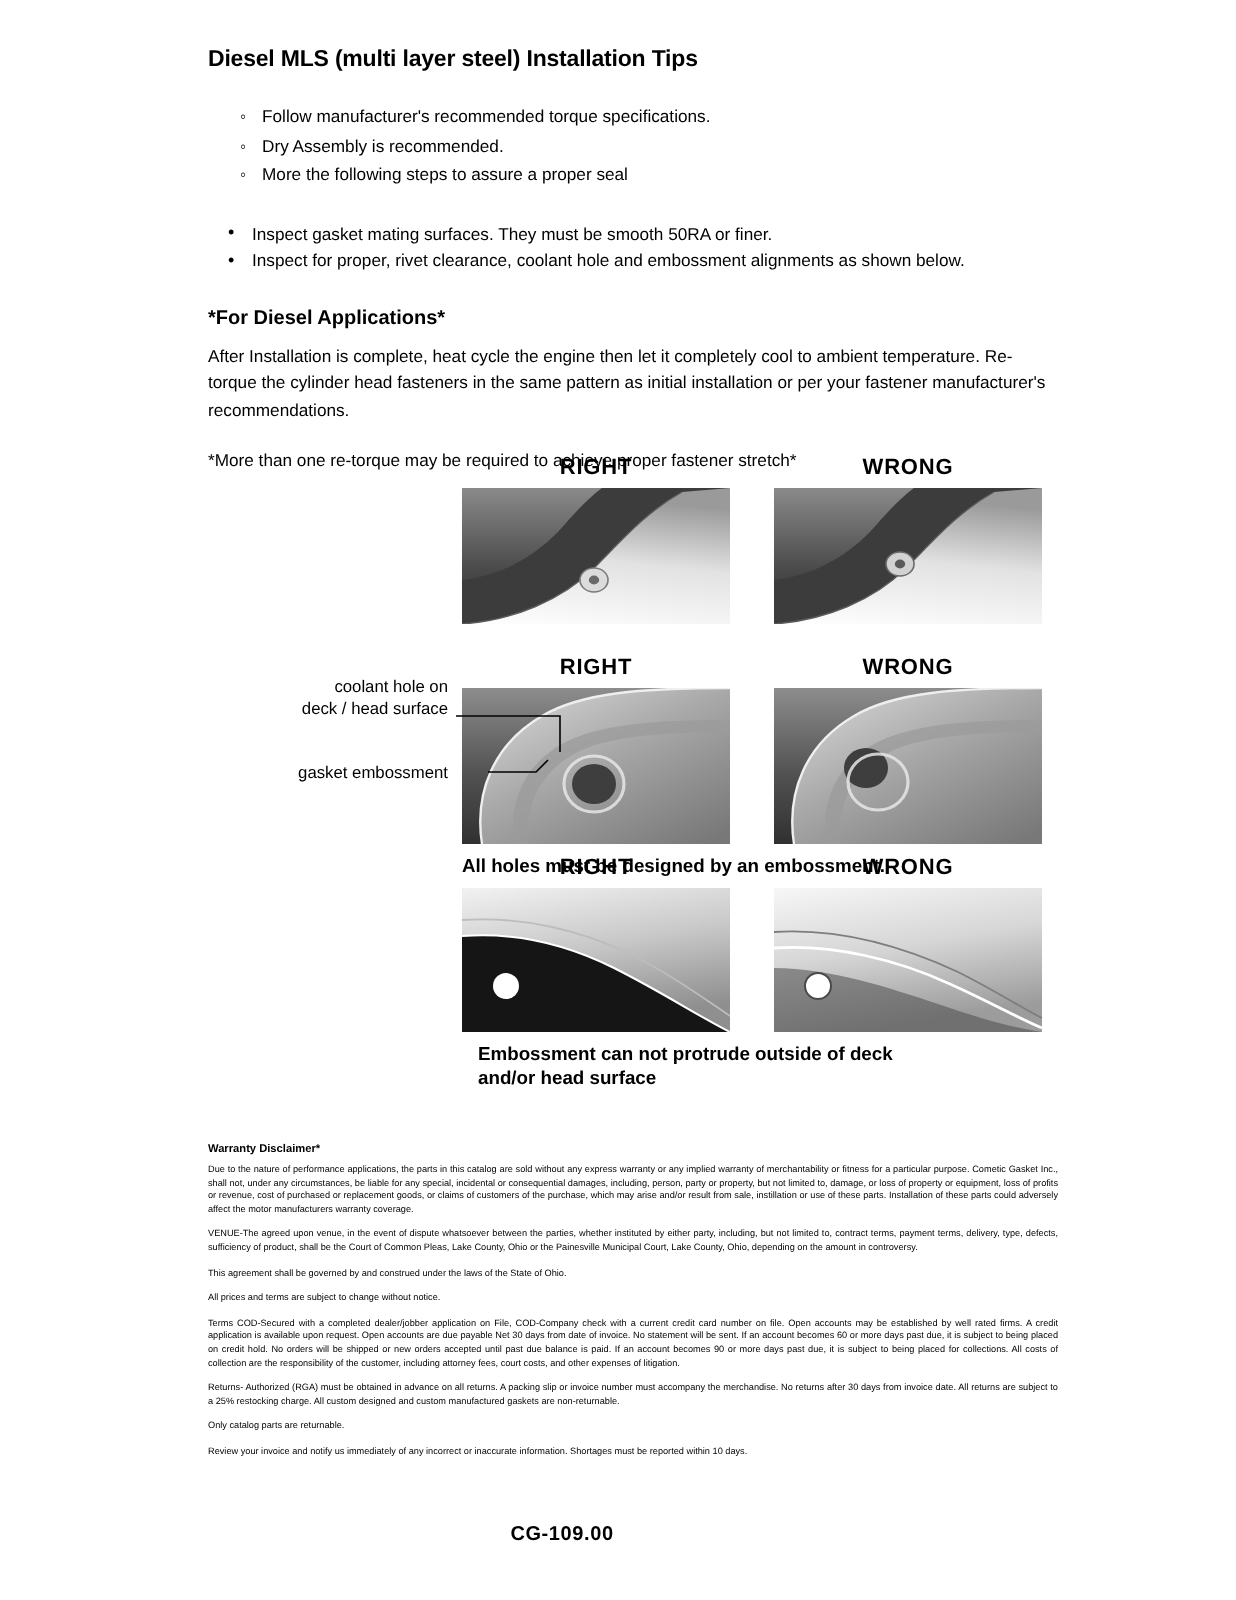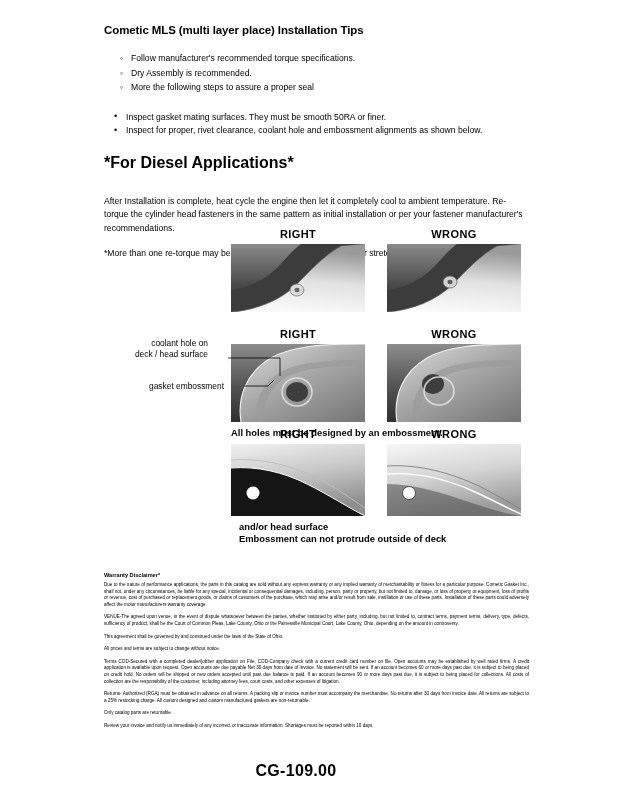--- a/index.html
+++ b/index.html
@@ -66,23 +66,23 @@
     margin-left: 10px;
   }
   ul.subbullets > li::before {
     content: "\2022";
     position: absolute;
     left: 0;
     top: -0.5px;
     font-size: 9px;
   }
   h2.subtitle {
-    font-size: 16px;
-    font-weight: bold;
-    margin: 16px 0 23px 0;
+    font-size: 10px;
+    font-weight: bold;
+    margin: 16px 0 7px 0;
   }
   p.para {
     font-size: 8.6px;
     line-height: 13.6px;
     margin: 0 0 12px 0;
   }
   p.para.tight {
     margin-bottom: 0;
   }
   .figgroup {
@@ -121,34 +121,33 @@
     line-height: 6.6px;
     margin: 0 0 6px 0;
     text-align: justify;
   }
   .docnum {
     position: absolute;
     left: 0;
     top: 762px;
     width: 562px;
     text-align: center;
-    font-size: 16px;
+    font-size: 10px;
     font-weight: bold;
     letter-spacing: 0.3px;
-    padding-left: 15px;
   }
   svg { display: block; }
 </style>
 </head>
 <body>
 
 <div class="page">
 
   <div class="content">
-    <h1 class="title">Cometic MLS (multi layer place) Installation Tips</h1>
+    <h1 class="title">Diesel MLS (multi layer steel) Installation Tips</h1>
 
     <ul class="bullets">
       <li>Follow manufacturer's recommended torque specifications.</li>
       <li>Dry Assembly is recommended.</li>
       <li>More the following steps to assure a proper seal</li>
     </ul>
     <ul class="subbullets">
       <li>Inspect gasket mating surfaces.  They must be smooth 50RA or finer.</li>
       <li>Inspect for proper, rivet clearance, coolant hole and embossment alignments as shown below.</li>
     </ul>
@@ -254,21 +253,21 @@
           <path d="M10,78 C6,52 16,28 40,14 C60,2 92,0 134,0" fill="none" stroke="#efefef" stroke-width="1.2"></path>
           <path d="M26,78 C23,56 32,38 50,28 C68,18 98,16 134,16 L134,22 C100,22 72,24 56,33 C40,42 31,58 33,78 Z" fill="#9b9b9b" opacity="0.75"></path>
           <ellipse cx="46" cy="40" rx="11" ry="10" fill="#3e3e3e"></ellipse>
           <ellipse cx="52" cy="47" rx="15" ry="14" fill="none" stroke="#e6e6e6" stroke-width="1.6" opacity="0.85"></ellipse>
         </svg>
       </div>
     </div>
     <div class="figcaption" style="margin-top:5px;">All holes must be designed by an embossment.</div>
   </div>
 
-  <div class="callout" style="position:absolute; left:88px; top:338px; width:120px;">
+  <div class="callout" style="position:absolute; left:104px; top:338px; width:120px;">
     <div>coolant hole on</div>
     <div>deck / head surface</div>
   </div>
   <div class="callout" style="position:absolute; left:84px; top:381px; width:140px;">gasket embossment</div>
   <svg class="figgroup" style="left:104px; top:330px;" width="200" height="70" viewBox="0 0 200 70">
     <path d="M124,28 L176,28 L176,46" fill="none" stroke="#000" stroke-width="0.8"></path>
     <path d="M140,56 L164,56 L170,50" fill="none" stroke="#000" stroke-width="0.8"></path>
   </svg>
 
   <div class="figgroup" style="left:231px; top:428px; width:290px;">
@@ -302,22 +301,22 @@
           </defs>
           <rect x="0" y="0" width="134" height="72" fill="url(#g6a)"></rect>
           <path d="M0,72 L0,40 C28,40 58,50 82,58 C102,65 120,70 134,72 Z" fill="#4d4d4d" opacity="0.55"></path>
           <path d="M0,30 C30,28 62,36 88,48 C108,57 122,65 134,70" fill="none" stroke="#ffffff" stroke-width="1.4"></path>
           <path d="M0,22 C32,20 64,29 92,42 C110,51 124,60 134,65" fill="none" stroke="#7d7d7d" stroke-width="0.9"></path>
           <circle cx="22" cy="49" r="6.5" fill="#ffffff" stroke="#4a4a4a" stroke-width="1"></circle>
         </svg>
       </div>
     </div>
     <div class="figcaption" style="margin-top:5px; margin-left:8px;">
+      <div>Embossment can not protrude outside of deck</div>
       <div>and/or head surface</div>
-      <div>Embossment can not protrude outside of deck</div>
     </div>
   </div>
 
   <div class="warranty">
     <h3>Warranty Disclaimer*</h3>
     <p>Due to the nature of performance applications, the parts in this catalog are sold without any express warranty or any implied warranty of merchantability or fitness for a particular purpose.  Cometic Gasket Inc., shall not, under any circumstances, be liable for any special, incidental or consequential damages, including, person, party or property, but not limited to, damage, or loss of property or equipment, loss of profits or revenue, cost of purchased or replacement goods, or claims of customers of the purchase, which may arise and/or result from sale, instillation or use of these parts.  Installation of these parts could adversely affect the motor manufacturers warranty coverage.</p>
     <p>VENUE-The agreed upon venue, in the event of dispute whatsoever between the parties, whether instituted by either party, including, but not limited to, contract terms, payment terms, delivery, type, defects, sufficiency of product, shall be the Court of Common Pleas, Lake County, Ohio or the Painesville Municipal Court, Lake County, Ohio, depending on the amount in controversy.</p>
     <p>This agreement shall be governed by and construed under the laws of the State of Ohio.</p>
     <p>All prices and terms are subject to change without notice.</p>
     <p>Terms COD-Secured with a completed dealer/jobber application on File, COD-Company check with a current credit card number on file.  Open accounts may be established by well rated firms.  A credit application is available upon request.  Open accounts are due payable Net 30 days from date of invoice.  No statement will be sent.  If an account becomes 60 or more days past due, it is subject to being placed on credit hold.  No orders will be shipped or new orders accepted until past due balance is paid.  If an account becomes 90 or more days past due, it is subject to being placed for collections.  All costs of collection are the responsibility of the customer, including attorney fees, court costs, and other expenses of litigation.</p>

